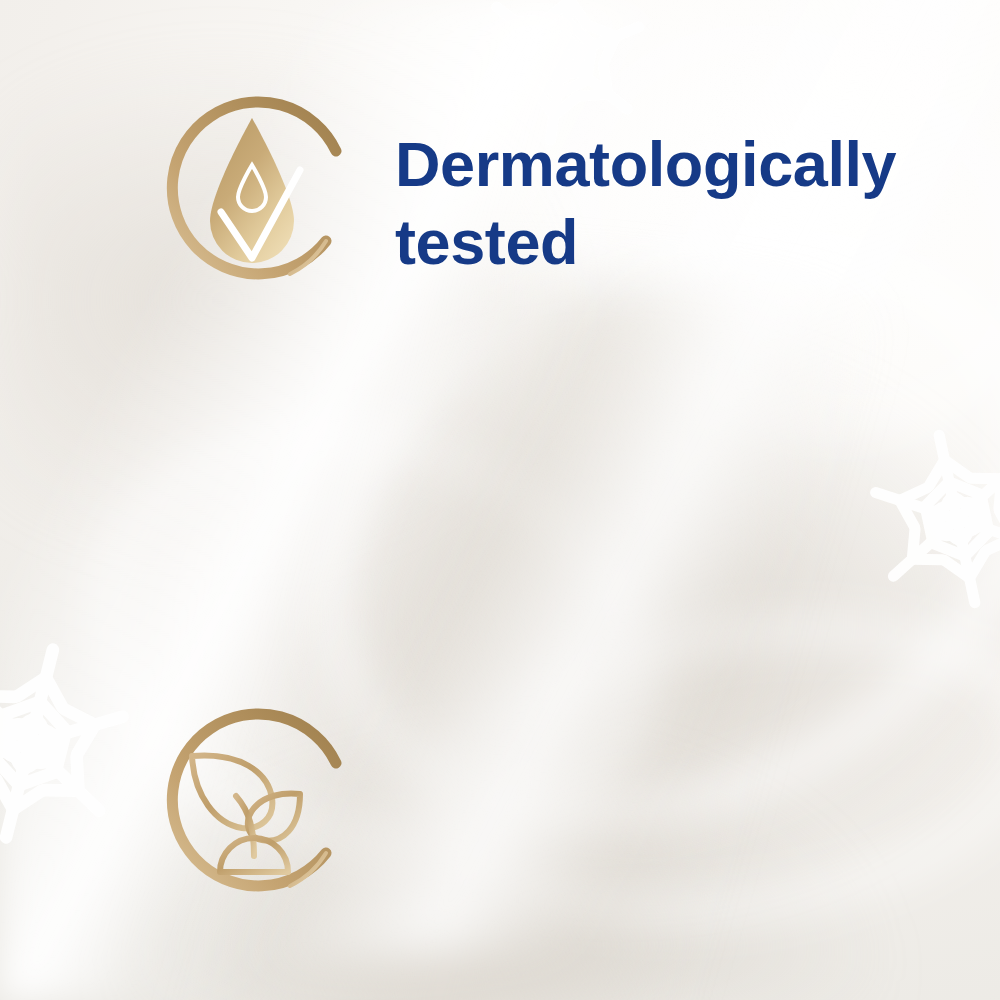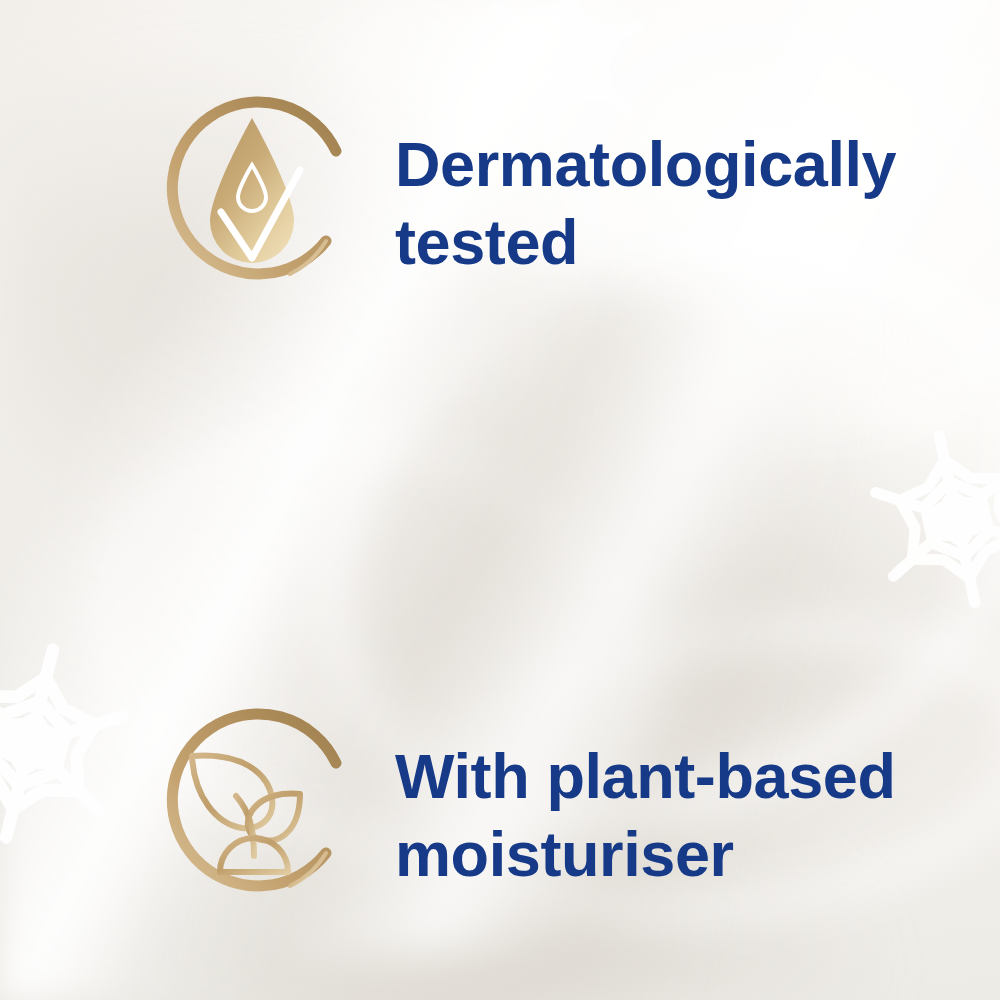--- a/index.html
+++ b/index.html
@@ -245,17 +245,15 @@
                    C 106 137 104 120 114 108
                    C 124 96 142 92 160 94 Z"></path>
 
           <path d="M114 156 C 114 130 110 112 96 96"></path>
 
           <path d="M80 172 A 34 34 0 0 1 148 172 Z"></path>
         </g>
       </svg>
     </div>
 
-    <div class="benefit-text" style="margin-left:25px;">With plant-based
-moisturiser</div>
   </div>
 
 </div>
 
 </body></html>

